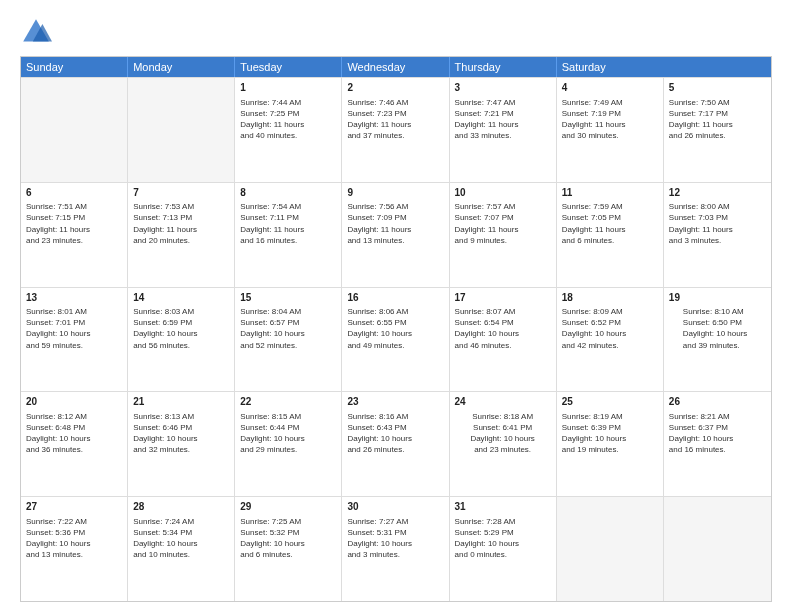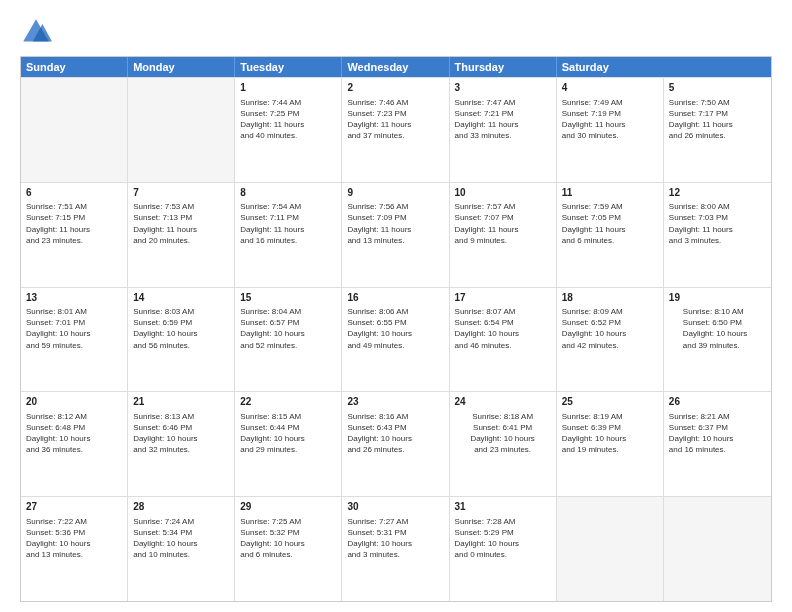--- a/index.html
+++ b/index.html
@@ -66,21 +66,21 @@
       border: 1px solid #ccc;
     }
     .cal-header {
       display: grid;
       grid-template-columns: repeat(7, 1fr);
       background: #3a7bcc;
     }
     .cal-header-cell {
       color: #fff;
       font-size: 11px;
-      font-weight: bold;
+      font-weight: normal;
       padding: 4px 5px;
       text-align: left;
       border-right: 1px solid #5a9bec;
     }
     .cal-header-cell:last-child { border-right: none; }
     .cal-body {
       flex: 1;
       display: flex;
       flex-direction: column;
     }

